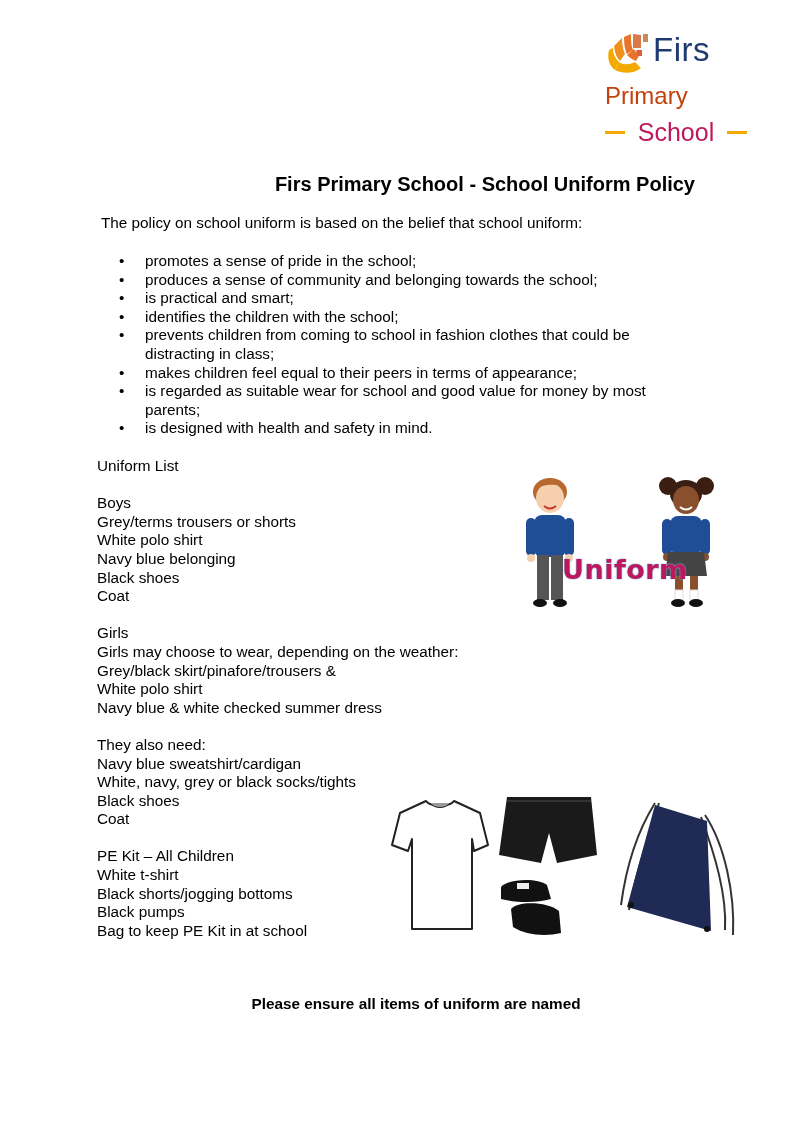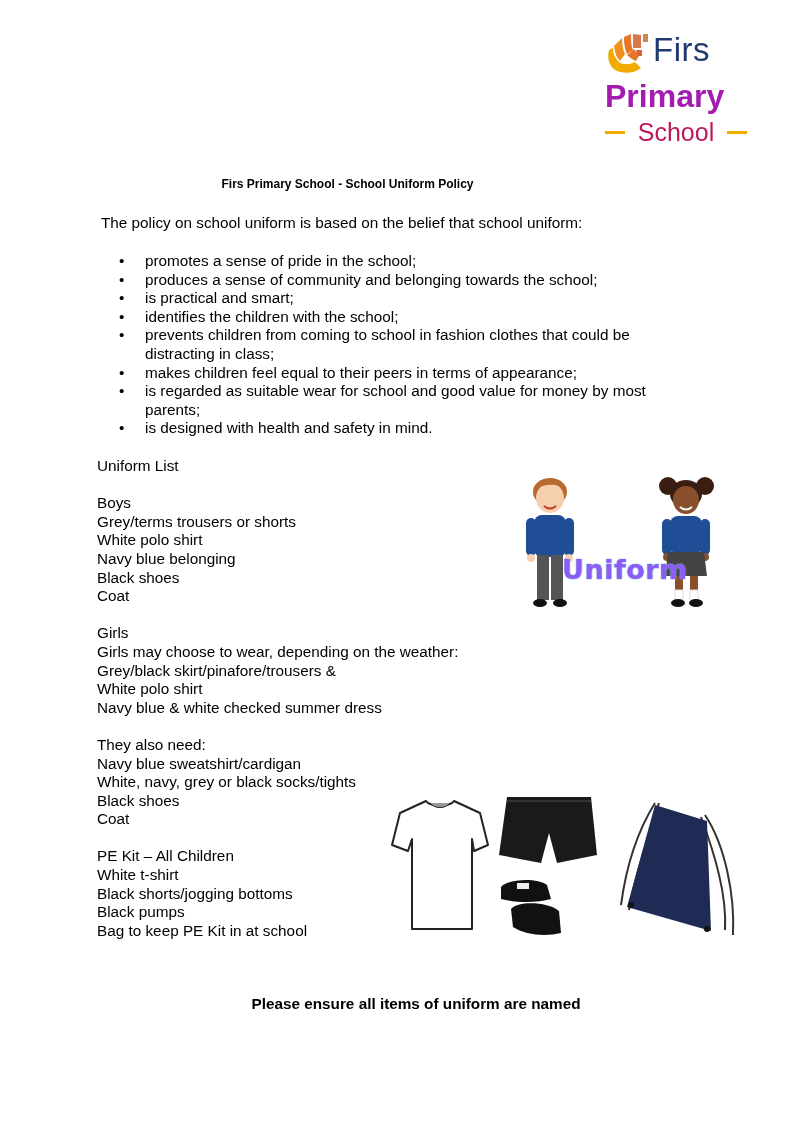--- a/index.html
+++ b/index.html
@@ -5,50 +5,50 @@
     html, body { margin: 0; padding: 0; background: #ffffff; }
     body { width: 800px; height: 1131px; position: relative; overflow: hidden;
            font-family: "Liberation Sans", sans-serif; color: #000; }
     .abs { position: absolute; }
 
     
     .logo { left: 605px; top: 30px; width: 145px; height: 118px; }
     .logo-mark { position: absolute; left: 0; top: 2px; width: 44px; height: 42px; }
     .logo-firs { position: absolute; left: 48px; top: -8px; font-size: 33px; line-height: 56px;
                  color: #1f3a6e; letter-spacing: 0.5px; }
-    .logo-primary { position: absolute; left: 0; top: 46px; font-size: 32px; line-height: 40px;
-                    color: #a21caf; font-weight: bold; }
+    .logo-primary { position: absolute; left: 0; top: 46px; font-size: 24px; line-height: 40px;
+                    color: #c2410c; }
     .logo-school-row { position: absolute; left: 0; top: 88px; width: 142px; height: 28px;
                        display: flex; align-items: center; justify-content: space-between; }
     .logo-dash { width: 20px; height: 3px; background: #f2a900; }
     .logo-school { font-size: 25px; line-height: 28px; color: #be185d; }
 
     
-    .title { left: 0; width: 695px; top: 172px; text-align: center; font-weight: bold;
-             font-size: 12px; line-height: 24px; }
+    .title { left: 0; width: 695px; top: 172px; text-align: right; font-weight: bold;
+             font-size: 20px; line-height: 24px; }
 
     .intro { left: 101px; top: 214px; font-size: 15.3px; line-height: 18px; }
 
     ul.beliefs { position: absolute; left: 98px; top: 252px; margin: 0; padding: 0; list-style: none;
                  width: 600px; font-size: 15.3px; line-height: 18.6px; }
     ul.beliefs li { position: relative; padding-left: 47px; }
     ul.beliefs li .bullet { position: absolute; left: 21px; top: 0; }
 
     .text-block { left: 97px; font-size: 15.3px; line-height: 18.6px; }
     .bold { font-weight: normal; }
     .line { display: block; white-space: nowrap; }
     .gap { display: block; height: 18.6px; }
 
     .footer-note { left: 0; width: 800px; top: 995px; text-align: center; font-weight: bold;
                    font-size: 15.3px; line-height: 18px; margin-left: 16px; }
 
     
     .kids { left: 520px; top: 470px; width: 200px; height: 145px; }
     .uniform-word { position: absolute; left: 42px; top: 84px; font-size: 27px; font-weight: bold;
-                    color: #8b5cf6; letter-spacing: 0.5px;
+                    color: #be185d; letter-spacing: 0.5px;
                     text-shadow: 0 0 2px #a8cdf2, 0 0 1px #2a6fb8; font-family: "DejaVu Sans", sans-serif; }
     .tshirt { left: 390px; top: 795px; width: 100px; height: 140px; }
     .shorts { left: 497px; top: 793px; width: 102px; height: 75px; }
     .pumps { left: 497px; top: 875px; width: 70px; height: 65px; }
     .bag { left: 615px; top: 795px; width: 125px; height: 150px; }
   </style>
 </head>
 <body>
 
 <div class="abs logo">

